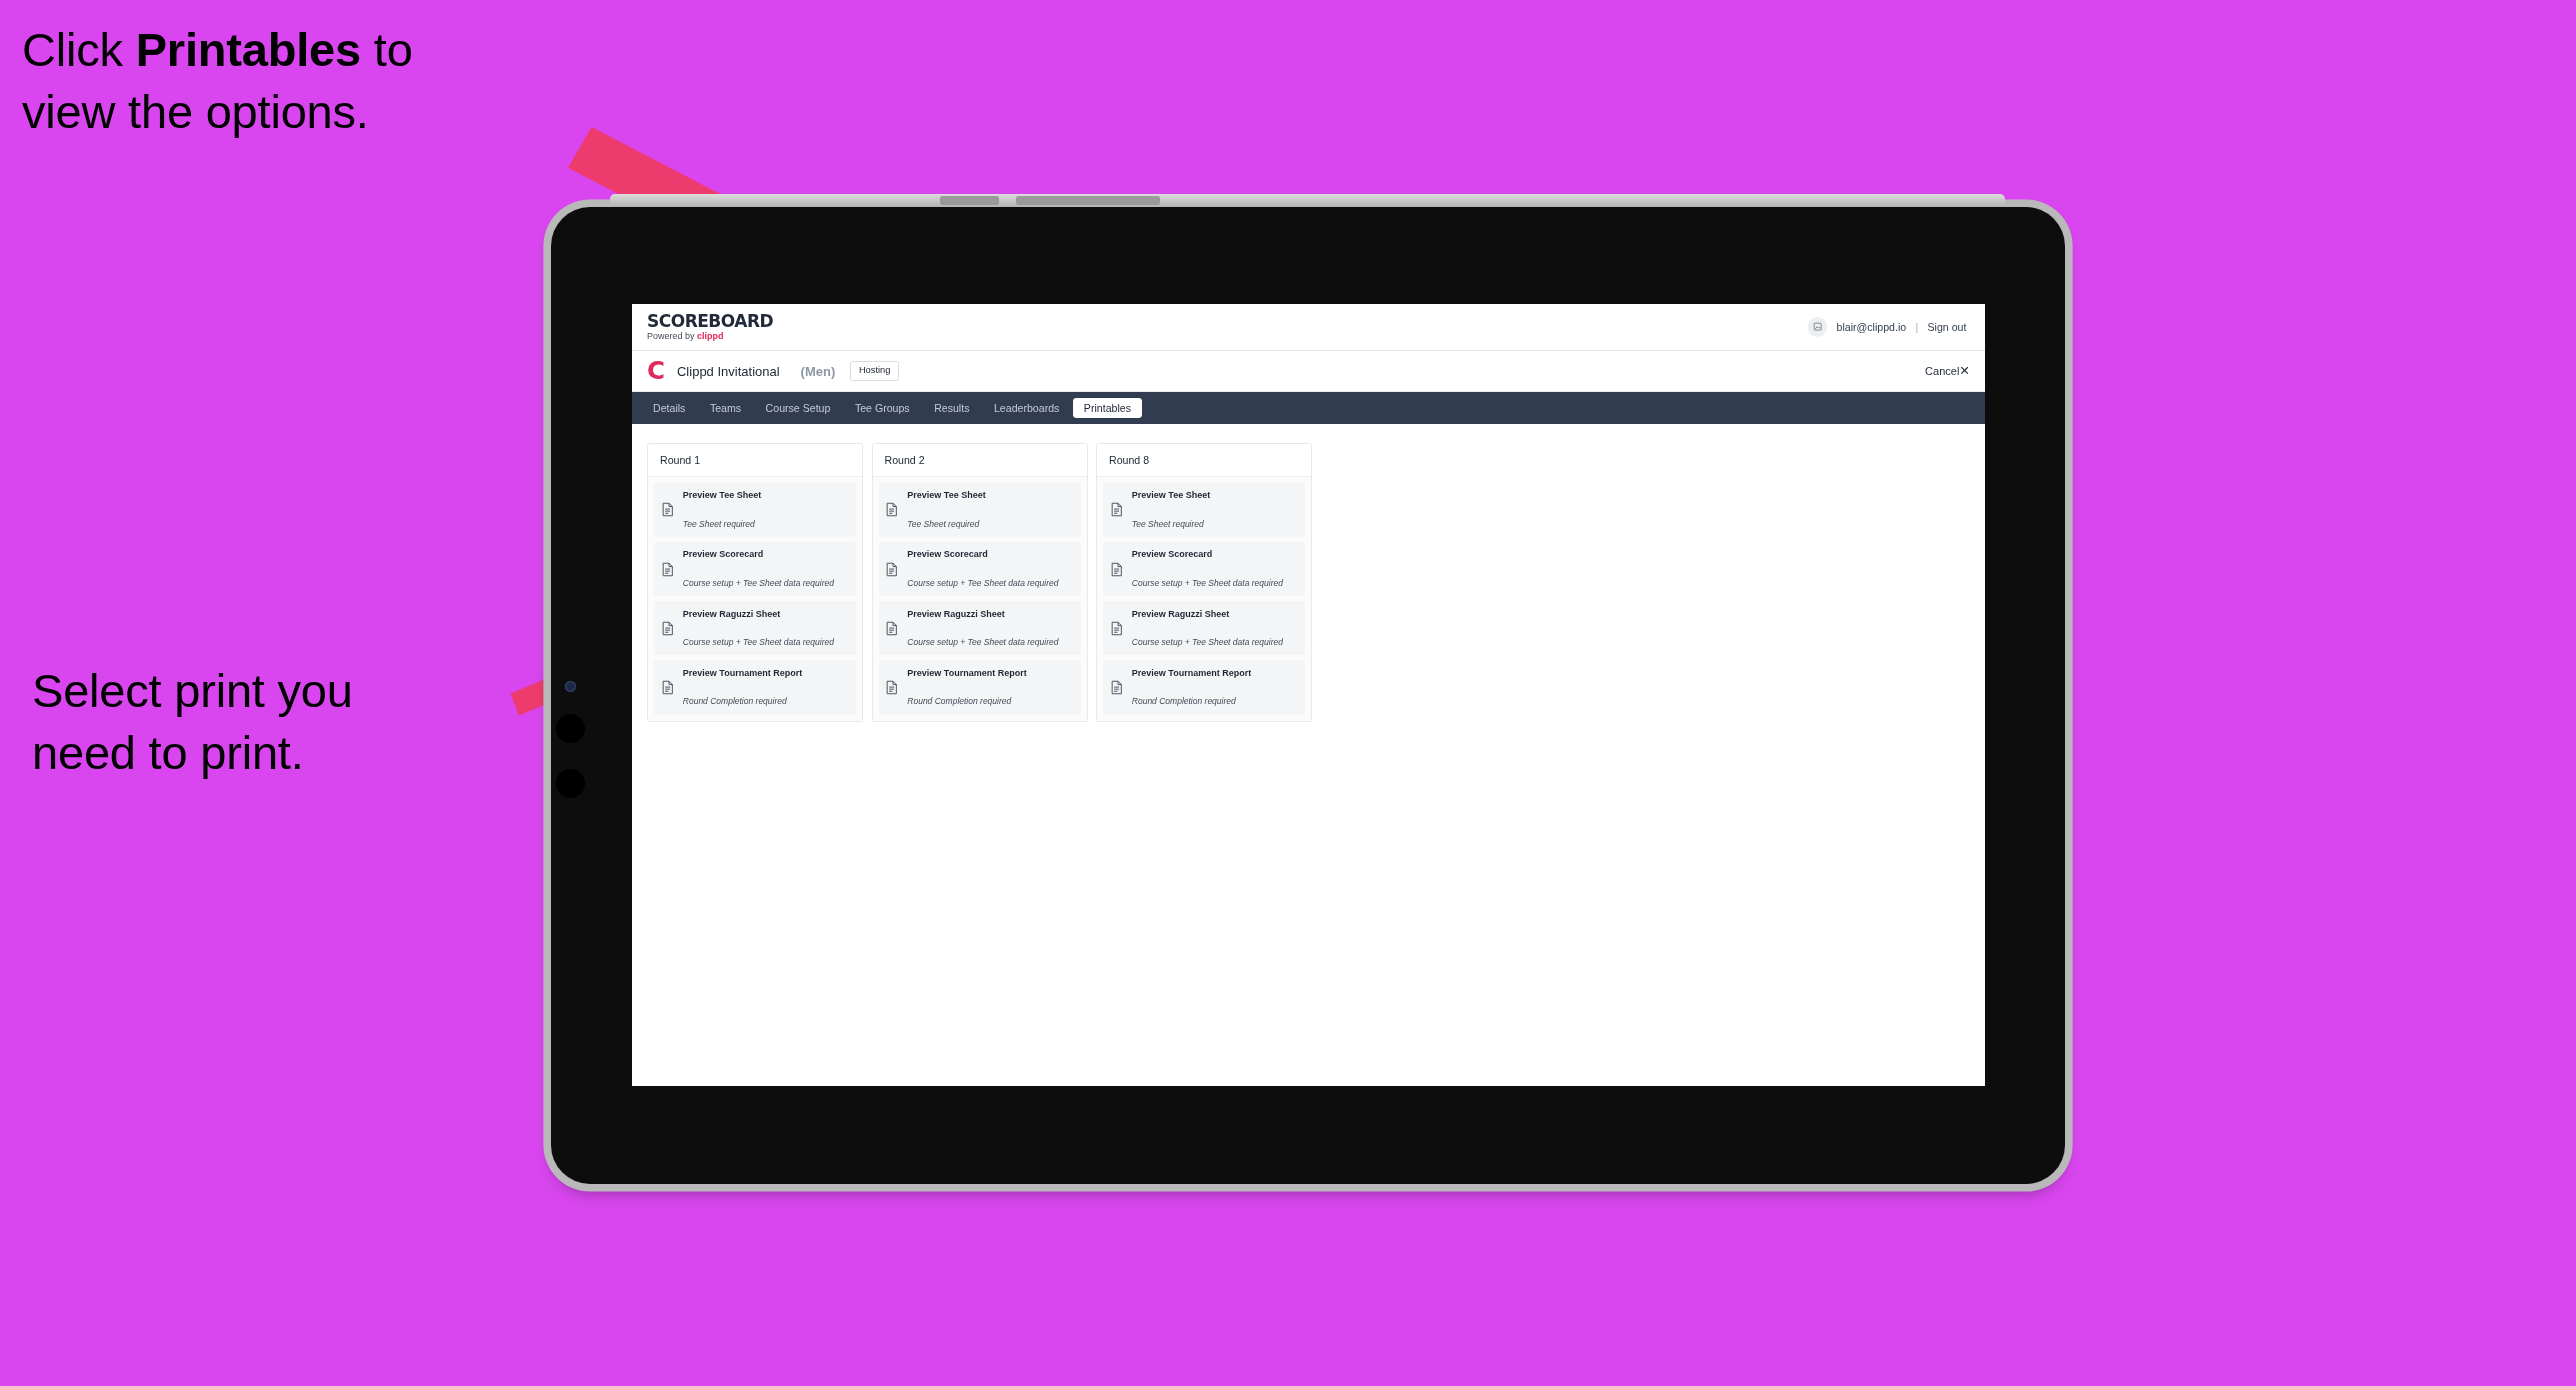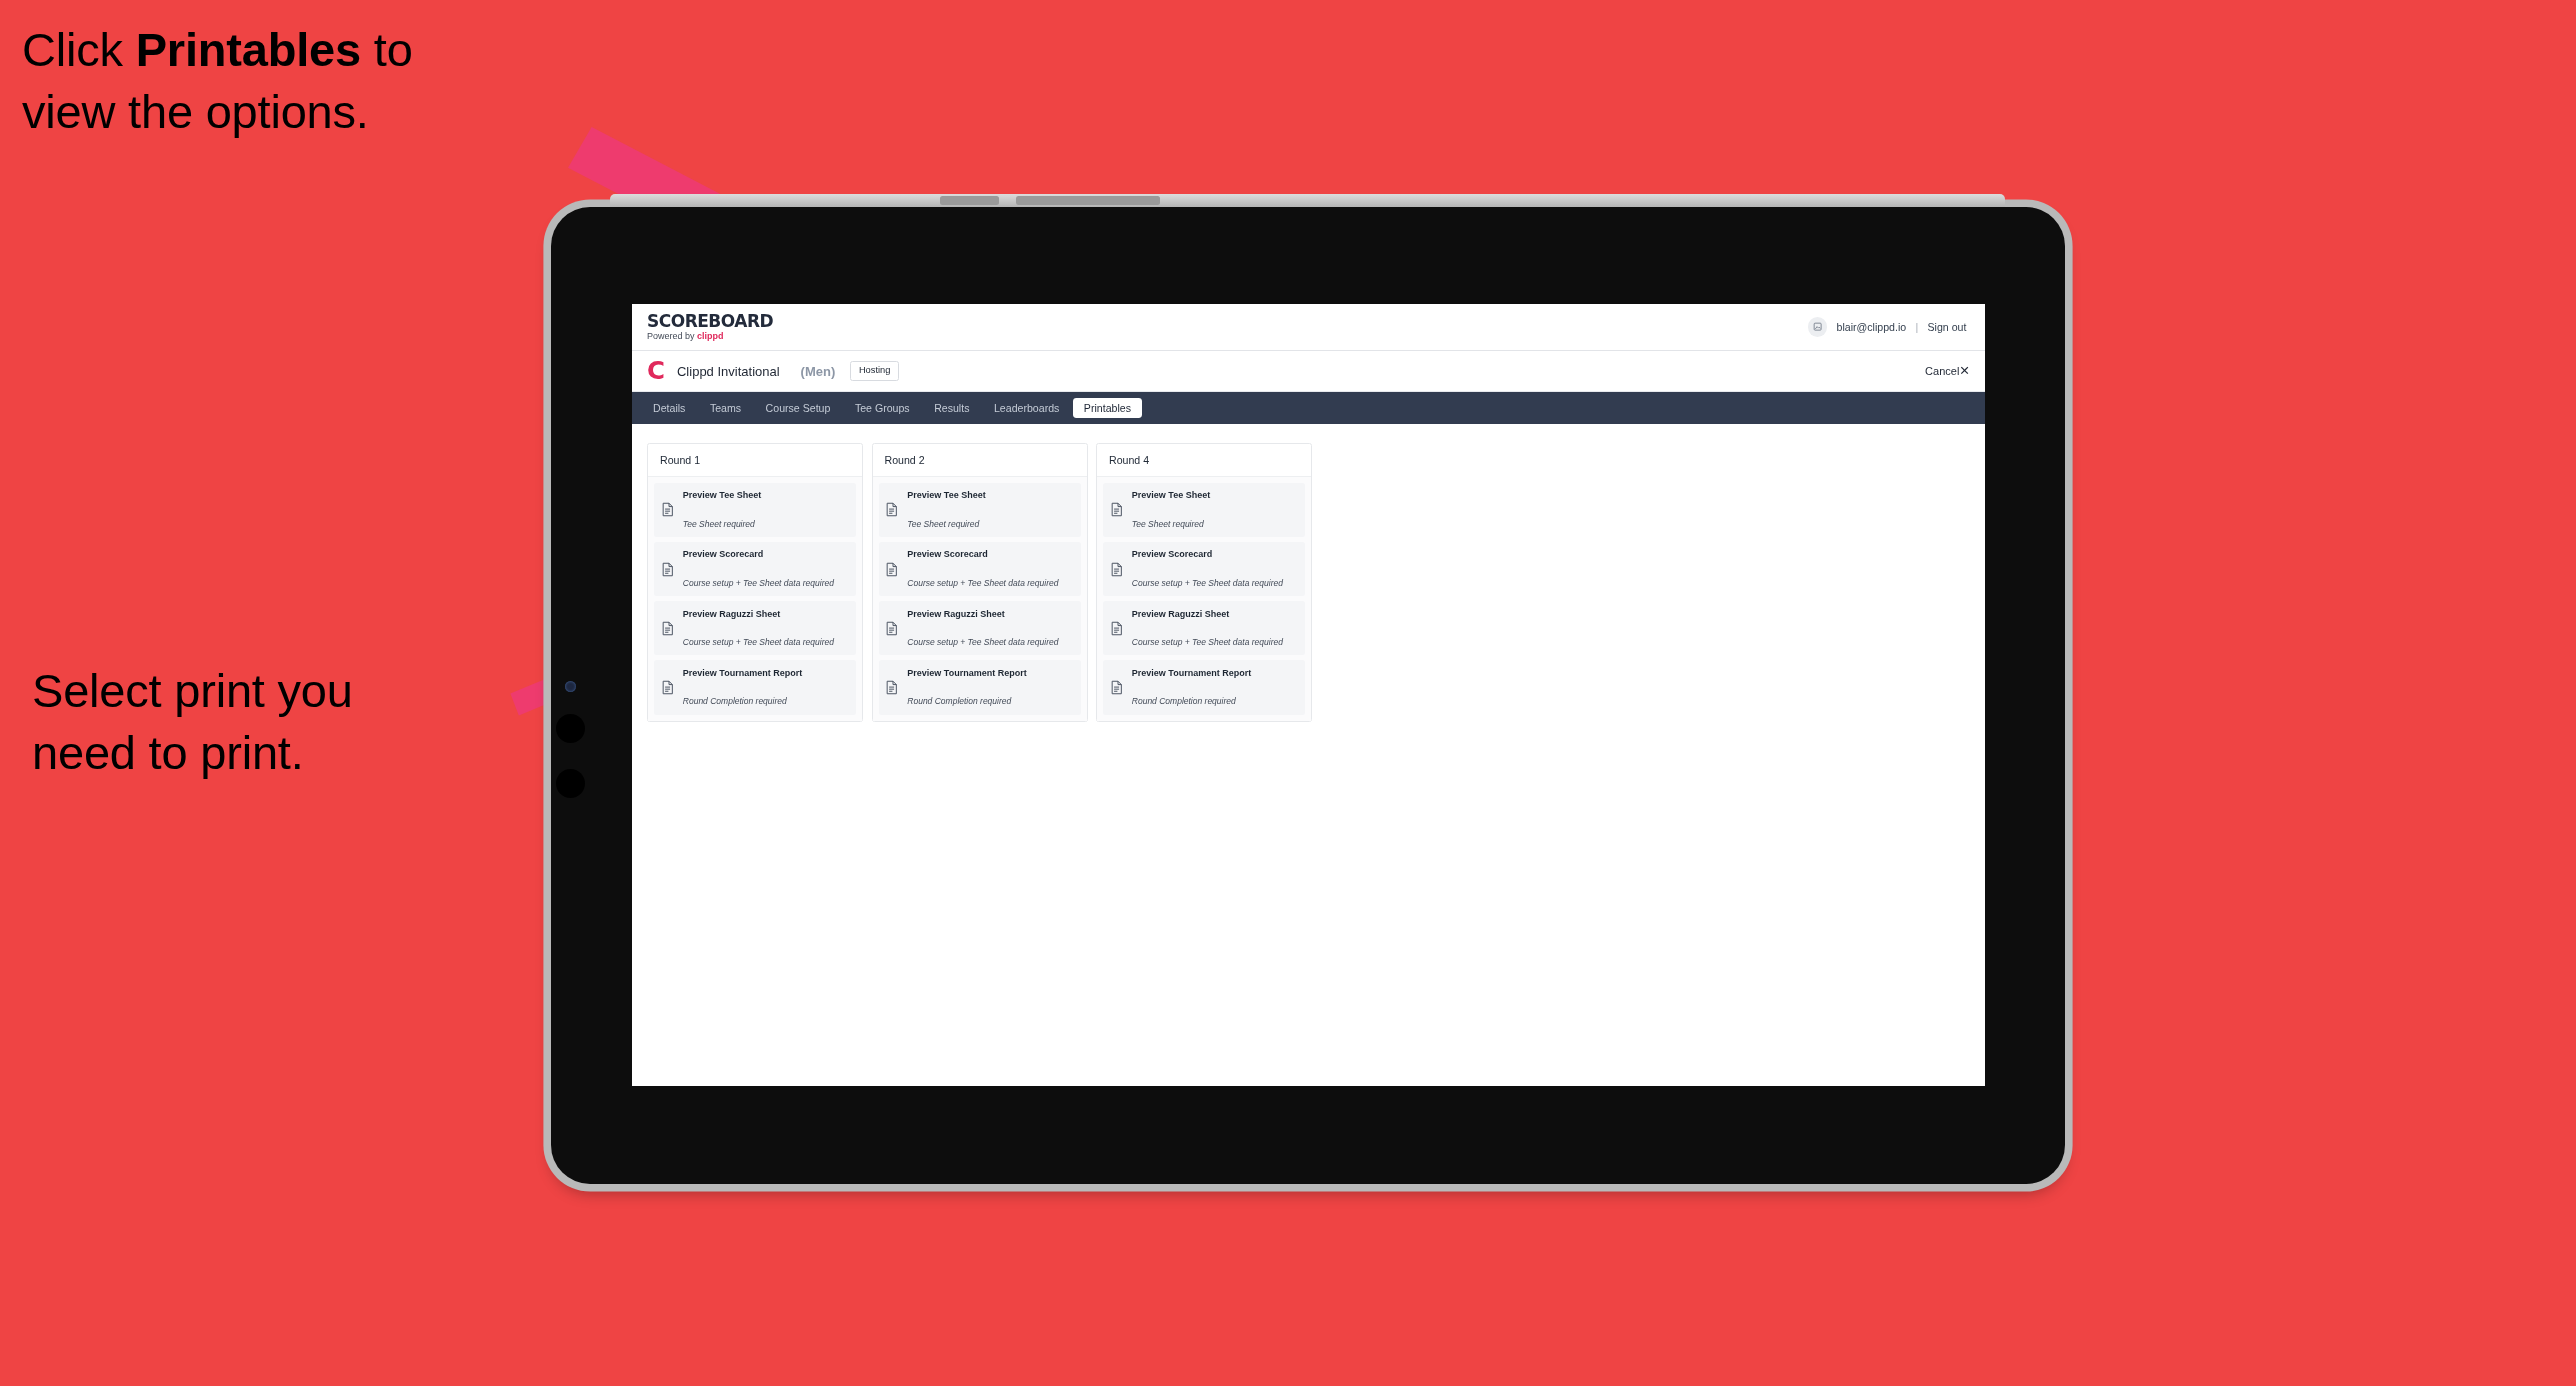--- a/index.html
+++ b/index.html
@@ -5,21 +5,21 @@
   * { box-sizing: border-box; margin: 0; padding: 0; }
 
   html, body {
     width: 2576px;
     height: 1386px;
     background: #ffffff;
     font-family: "Liberation Sans", sans-serif;
     overflow: hidden;
   }
 
-  #stage { position: relative; width: 2576px; height: 1386px; background: #ef4444; }
+  #stage { position: relative; width: 2576px; height: 1386px; background: #d946ef; }
 
   
   .annot {
     position: absolute;
     color: #000;
     font-family: "Liberation Sans", sans-serif;
     font-weight: 400;
     line-height: 1.32;
     white-space: pre-line;
     letter-spacing: -0.2px;
@@ -469,21 +469,21 @@
                 <span class="print-text">
                   <span class="print-title">Preview Tournament Report</span>
                   <span class="print-req">Round Completion required</span>
                 </span>
               </div>
 
             </div>
           </div>
 
           <div class="round-card">
-            <div class="round-head">Round 4</div>
+            <div class="round-head">Round 8</div>
             <div class="round-body">
 
               <div class="print-item">
                 <span class="doc-icon">
                   <svg width="13.5" height="15" viewBox="0 0 16 18" fill="none" stroke="currentColor" stroke-width="1.2">
                     <path d="M2.5 1.5h7l4 4v11h-11z"></path>
                       <path d="M9.5 1.5v4h4"></path>
                     <path d="M4.8 8.5h6"></path>
                       <path d="M4.8 11h6"></path>
                       <path d="M4.8 13.5h4"></path>

